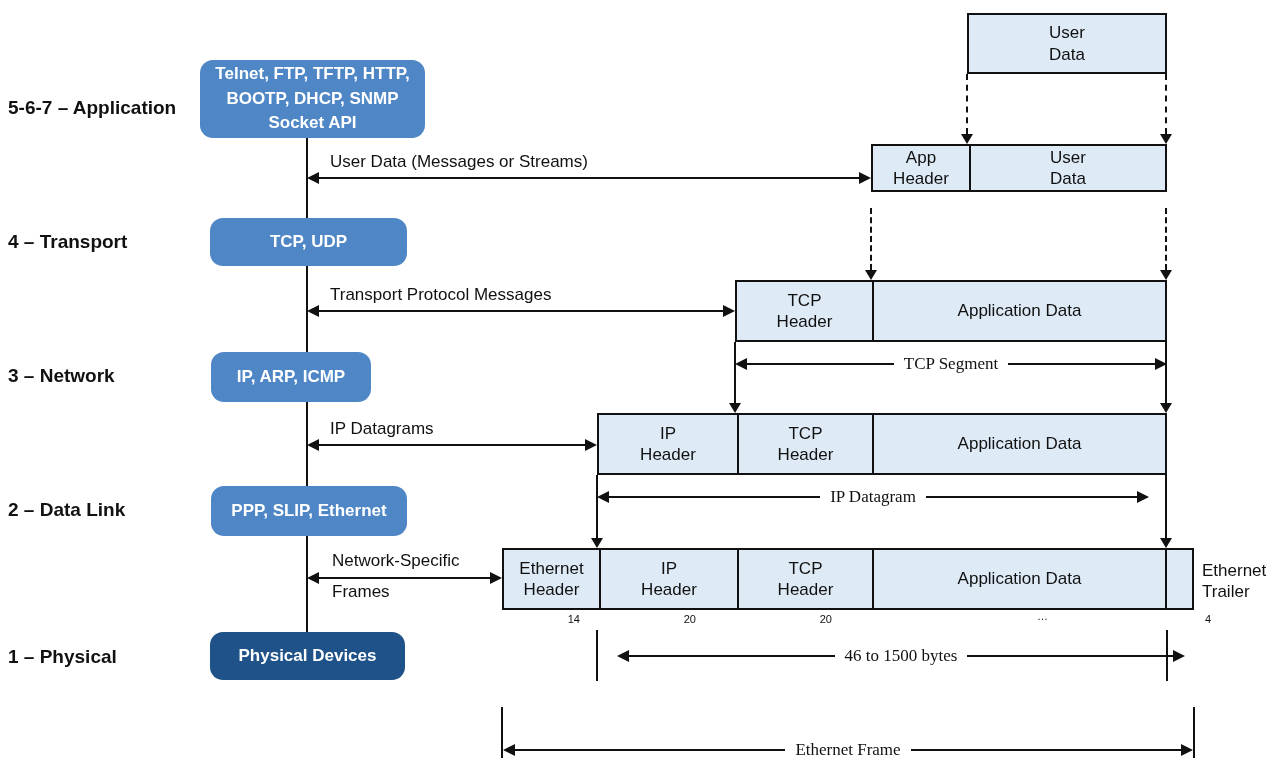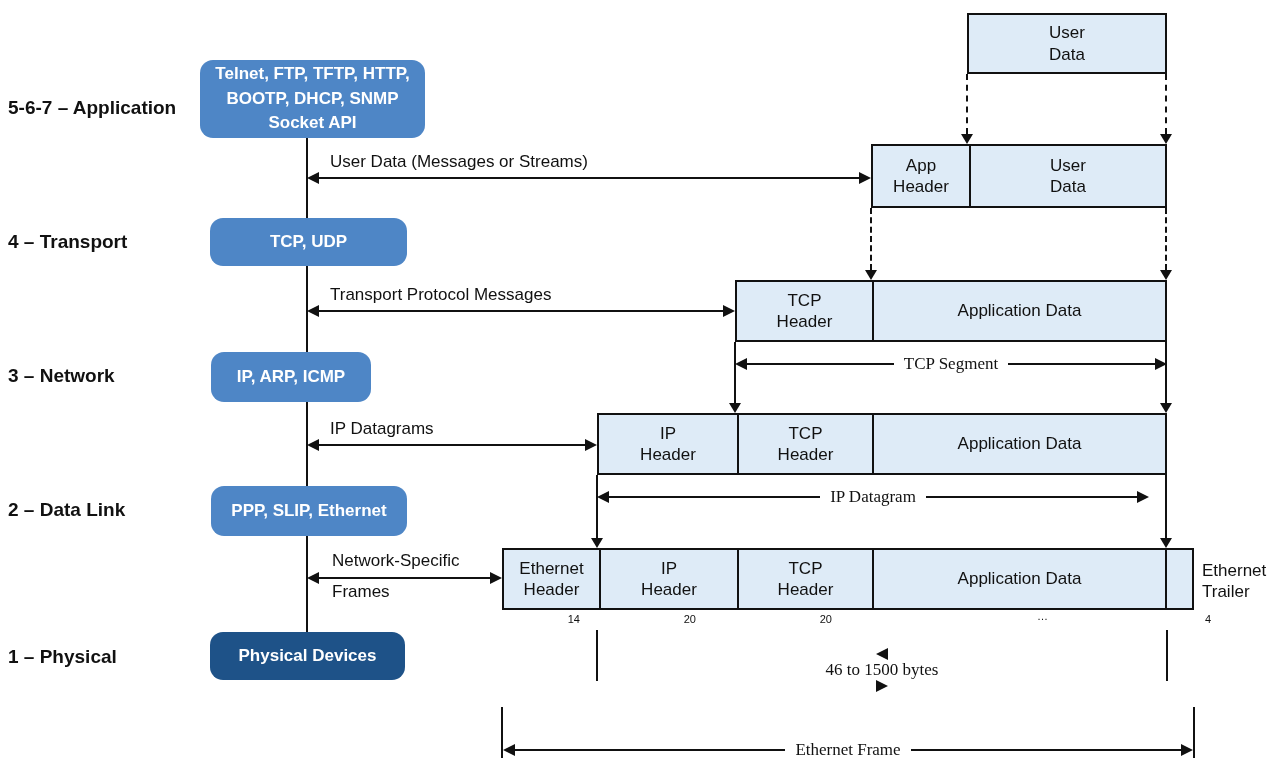--- a/index.html
+++ b/index.html
@@ -97,21 +97,21 @@
       <div class="ah-r"></div>
   </div>
   <div class="flow-label" style="left:332px;top:551px;">Network-Specific</div>
   <div class="flow-label" style="left:332px;top:582px;">Frames</div>
 
   <div class="encap-row" style="left:967px;top:13px;width:200px;height:61px;">
     <div class="encap-cell" style="flex:1;">User
 Data</div>
   </div>
 
-  <div class="encap-row" style="left:871px;top:144px;width:296px;height:64px;">
+  <div class="encap-row" style="left:871px;top:144px;width:296px;height:48px;">
     <div class="encap-cell" style="width:96px;">App
 Header</div>
     <div class="encap-cell" style="flex:1;">User
 Data</div>
   </div>
 
   <div class="encap-row" style="left:735px;top:280px;width:432px;height:62px;">
     <div class="encap-cell" style="width:135px;">TCP
 Header</div>
     <div class="encap-cell" style="flex:1;">Application Data</div>
@@ -192,21 +192,21 @@
   </div>
 
   <div class="size-label" style="left:520px;top:613px;">14</div>
   <div class="size-label" style="left:636px;top:613px;">20</div>
   <div class="size-label" style="left:772px;top:613px;">20</div>
   <div class="size-label" style="left:988px;top:610px;">…</div>
   <div class="size-label" style="left:1151px;top:613px;">4</div>
 
   <div class="tick" style="left:596px;top:630px;height:51px;"></div>
   <div class="tick" style="left:1166px;top:630px;height:51px;"></div>
-  <div class="span-arrow" style="left:598px;top:648px;width:568px;flex-direction:column;">
+  <div class="span-arrow" style="left:617px;top:648px;width:568px;">
     <div class="ah-l"></div>
       <div class="al"></div>
     <div class="span-label">46 to 1500 bytes</div>
     <div class="al"></div>
       <div class="ah-r"></div>
   </div>
 
   <div class="tick" style="left:501px;top:707px;height:51px;"></div>
   <div class="tick" style="left:1193px;top:707px;height:51px;"></div>
   <div class="span-arrow" style="left:503px;top:742px;width:690px;">

